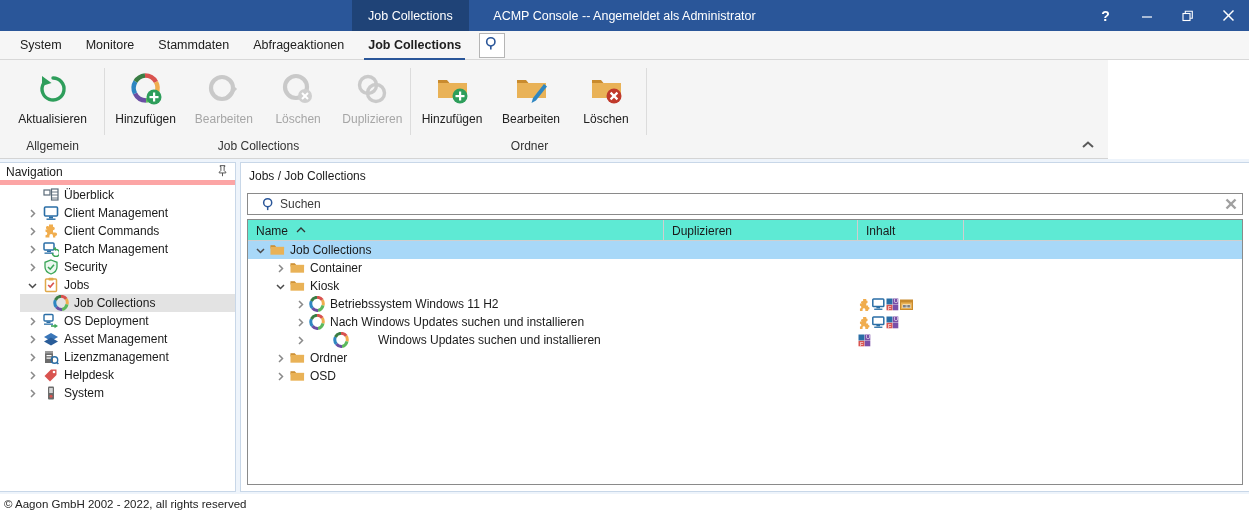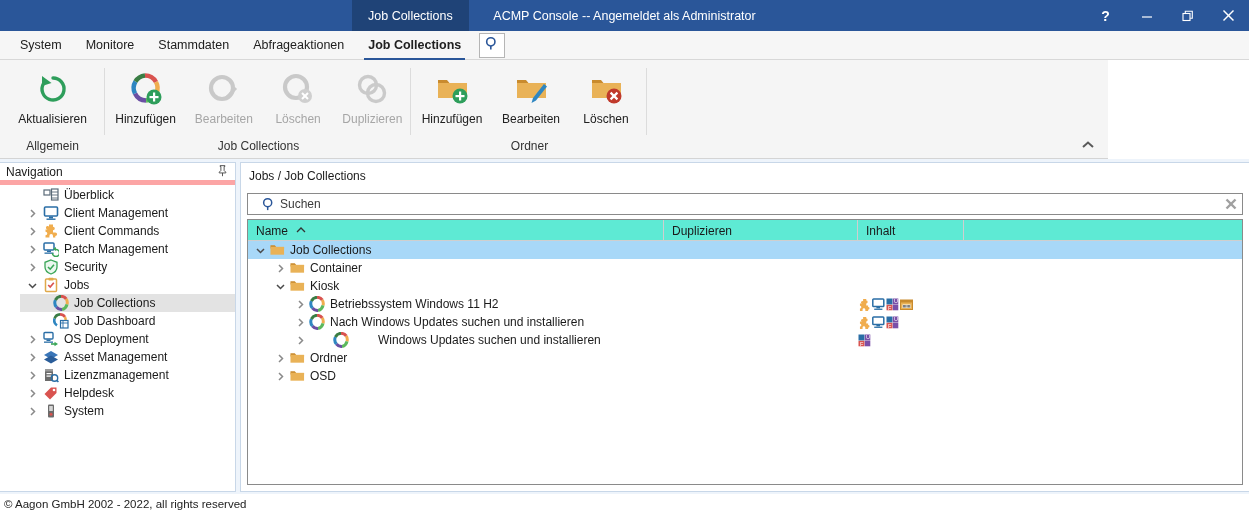--- a/index.html
+++ b/index.html
@@ -453,36 +453,20 @@
                 <path d="M8 1.3 A6.7 6.7 0 0 1 13.3 4" stroke="#d9534f"></path>
                 <path d="M13.3 4 A6.7 6.7 0 0 1 14 9.4" stroke="#f0ad4e"></path>
                 <path d="M14 9.4 A6.7 6.7 0 0 1 9 14.5" stroke="#5cb85c"></path>
                 <path d="M9 14.5 A6.7 6.7 0 0 1 3.4 12" stroke="#6a4fa3"></path>
                 <path d="M3.4 12 A6.7 6.7 0 0 1 2.4 5" stroke="#2e86c1"></path>
                 <path d="M2.4 5 A6.7 6.7 0 0 1 8 1.3" stroke="#3a7d44"></path>
               </g>
             </svg>
           </span>
           <span class="nav-lbl">Job Collections</span>
-        </div>
-        <div class="nav-row" style="padding-left: 30px;">
-          <span class="nav-ico">
-            <svg width="16" height="16" viewBox="0 0 16 16">
-              <g fill="none" stroke-width="2.6">
-                <path d="M7 1.4 A6 6 0 0 1 12 4" stroke="#d9534f"></path>
-                <path d="M12 4 A6 6 0 0 1 12.4 8.6" stroke="#f0ad4e"></path>
-                <path d="M4 12.4 A6 6 0 0 1 1.6 5.5" stroke="#2e86c1"></path>
-                <path d="M1.6 5.5 A6 6 0 0 1 7 1.4" stroke="#3a7d44"></path>
-              </g>
-              <rect x="7.5" y="7.5" width="7.5" height="7.5" fill="#fff" stroke="#2a6ea6" stroke-width="1.2"></rect>
-              <line x1="7.5" y1="10" x2="15" y2="10" stroke="#2a6ea6" stroke-width="0.9"></line>
-              <line x1="10" y1="7.5" x2="10" y2="15" stroke="#2a6ea6" stroke-width="0.9"></line>
-            </svg>
-          </span>
-          <span class="nav-lbl">Job Dashboard</span>
         </div>
         <div class="nav-row">
           <span class="nav-exp">
             <svg width="11" height="11" viewBox="0 0 11 11">
               <polyline points="4,2 7.5,5.5 4,9" fill="none" stroke="#8a8a8a" stroke-width="1.5"></polyline>
             </svg>
           </span>
           <span class="nav-ico">
             <svg width="16" height="16" viewBox="0 0 16 16">
               <rect x="1" y="1.5" width="9" height="6.5" rx="1" fill="#fff" stroke="#2a6ea6" stroke-width="1.4"></rect>

